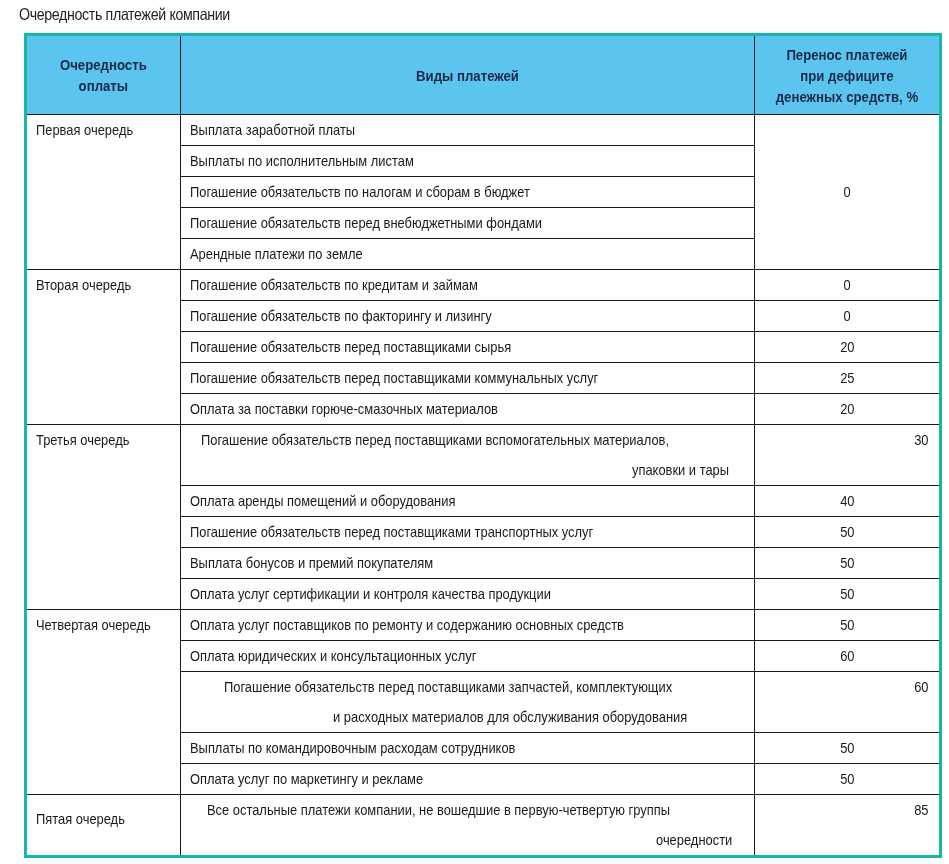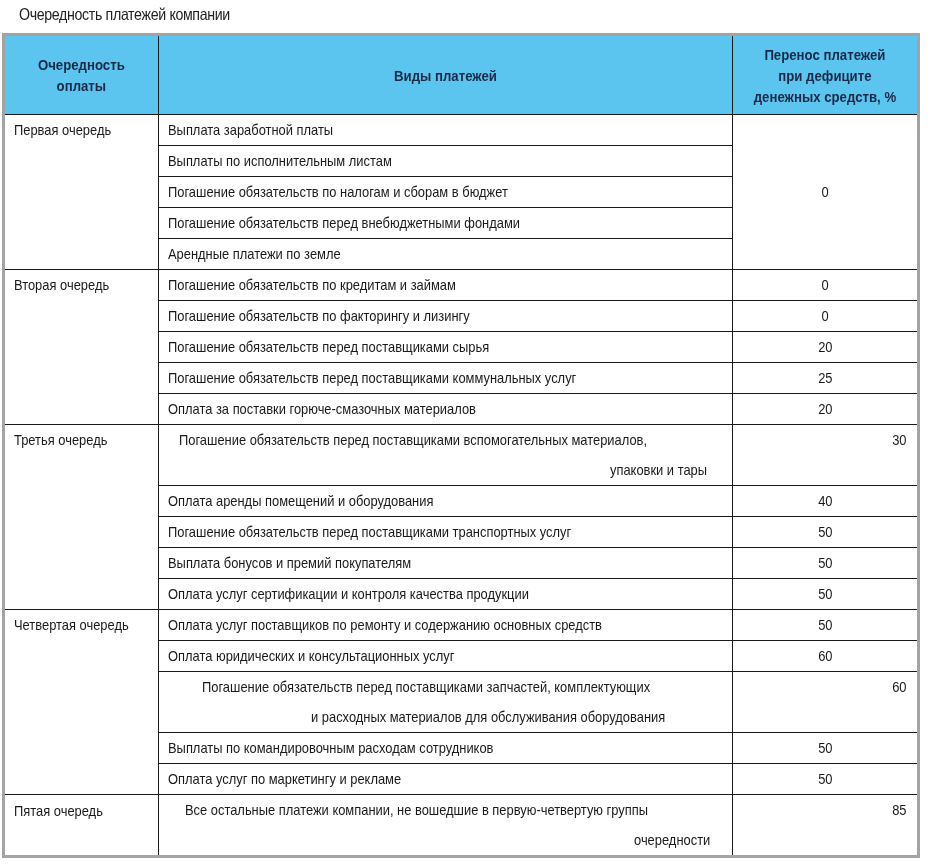--- a/index.html
+++ b/index.html
@@ -1,18 +1,18 @@
 <!DOCTYPE html>
 <html><head>
 <meta charset="utf-8">
 <style>
   html, body { margin: 0; padding: 0; background: #ffffff; }
   body { width: 949px; height: 864px; position: relative; font-family: "Liberation Sans", sans-serif; color: #1a1a1a; overflow: hidden; }
   .title { position: absolute; left: 19px; top: 5px; font-size: 16.5px; letter-spacing: -0.4px; color: #222; transform: scaleX(0.86); transform-origin: left top; white-space: nowrap; }
-  table.main { position: absolute; left: 2px; top: 33px; width: 915px; border-collapse: collapse; border: 3px solid #a3a3a3; table-layout: fixed; }
+  table.main { position: absolute; left: 24px; top: 33px; width: 915px; border-collapse: collapse; border: 3px solid #14b8a6; table-layout: fixed; }
   table.main th, table.main td { border: 1px solid #1a1a1a; font-size: 15px; padding: 0 9px; vertical-align: top; }
   table.main th { background: #5bc5ef; color: #1b2a48; font-weight: bold; text-align: center; vertical-align: middle; height: 78px; line-height: 21px; }
   table.main td { height: 30px; line-height: 30px; }
   td.group { vertical-align: top; padding-left: 9px; }
   td.num { text-align: center; }
   td.twoline { line-height: 23px; padding-top: 4px; padding-bottom: 4px; height: auto; text-align: right; }
   .cond { display: inline-block; transform: scaleX(0.86); transform-origin: left center; white-space: nowrap; }
   .condc { display: inline-block; transform: scaleX(0.86); transform-origin: center center; white-space: nowrap; }
   th .condc { transform: scaleX(0.88); }
   col.c1 { width: 155px; } col.c2 { width: 574px; } col.c3 { width: 186px; }
@@ -115,18 +115,18 @@
     <tr>
         <td><span class="cond">Выплаты по командировочным расходам сотрудников</span></td>
         <td class="num"><span class="condc">50</span></td>
       </tr>
     <tr>
         <td><span class="cond">Оплата услуг по маркетингу и рекламе</span></td>
         <td class="num"><span class="condc">50</span></td>
       </tr>
 
     <tr>
-      <td class="group" style="line-height:23px;padding-top:4px"><span class="cond">Пятая очередь</span></td>
+      <td class="group" style="line-height:23px;padding-top:12px"><span class="cond">Пятая очередь</span></td>
       <td class="twoline"><span class="cond">Все остальные платежи компании, не вошедшие в первую-четвертую группы</span><br><span class="cond">очередности</span></td>
       <td class="num twoline"><span class="condc">85</span></td>
     </tr>
   </tbody>
 </table>
 
 </body></html>

